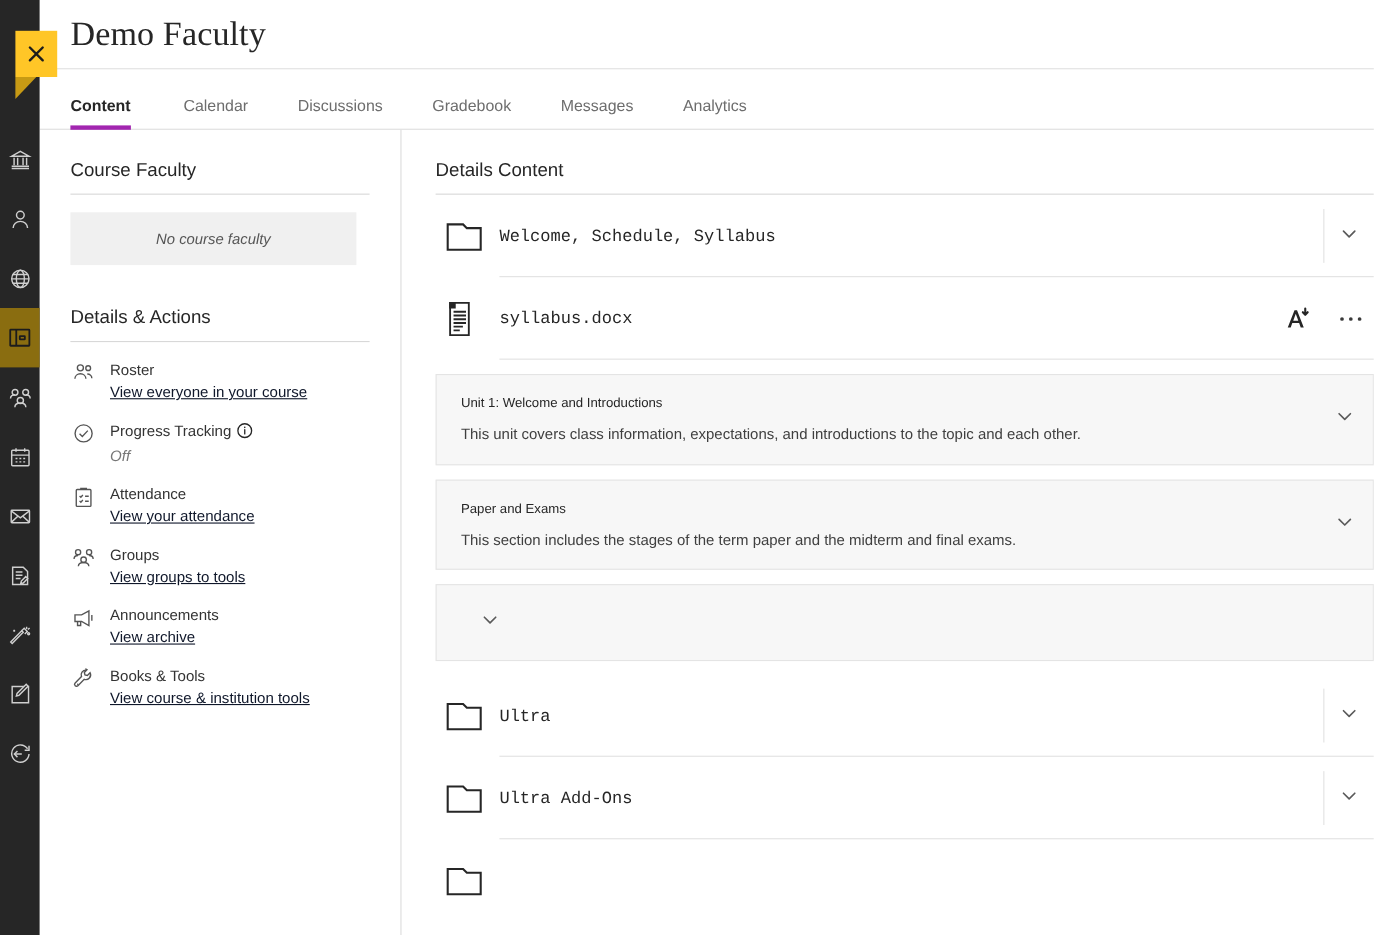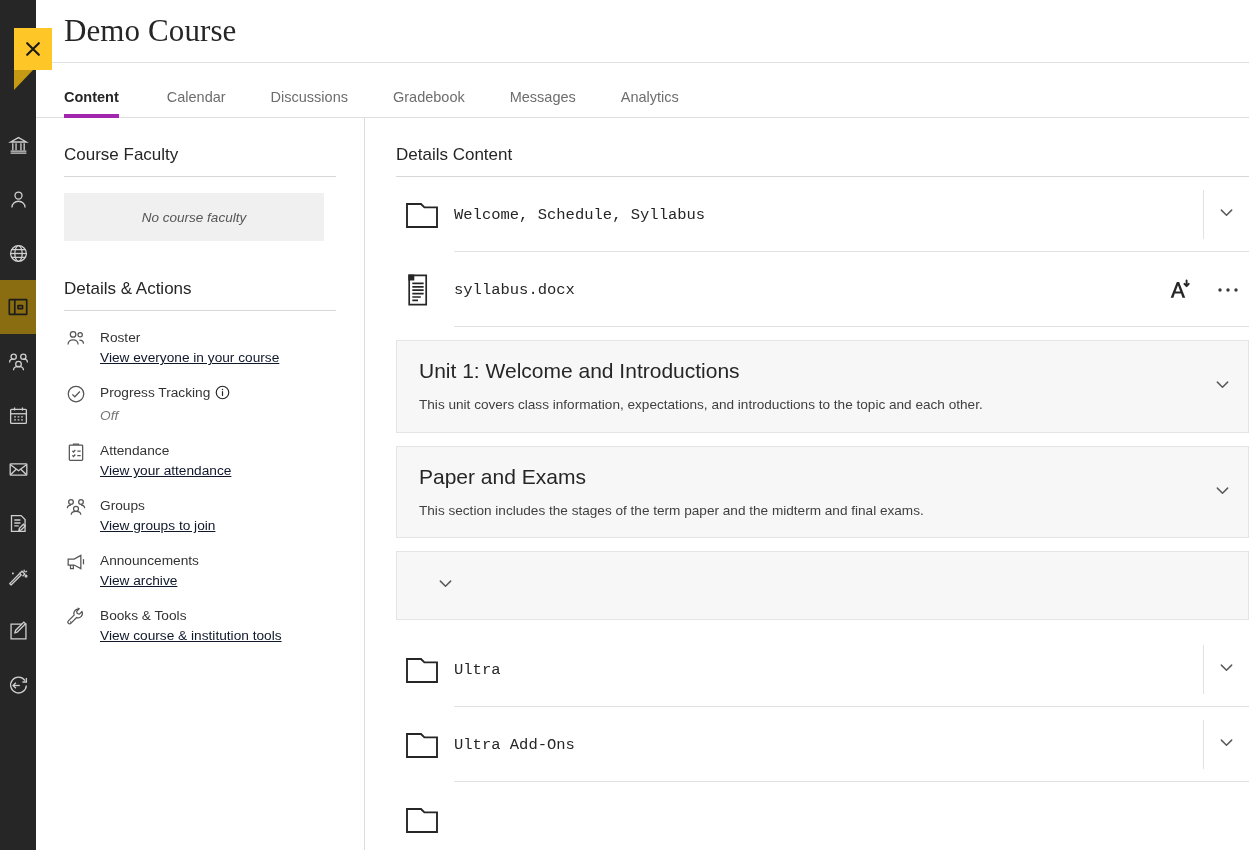--- a/index.html
+++ b/index.html
@@ -249,21 +249,21 @@
     background: #f7f7f7;
     border: 1px solid #e4e4e4;
     margin-top: 13px;
     padding: 18px 0 18px 22px;
     display: flex;
     align-items: flex-start;
     position: relative;
   }
   .unit-inner { flex: 1 1 auto; padding-right: 10px; }
   .unit-title {
-    font-size: 21px;
+    font-size: 12px;
     color: #262626;
     cursor: pointer;
   }
   .unit-desc {
     font-size: 13.6px;
     color: #3f3f3f;
     margin-top: 13px;
     line-height: 1.3;
   }
   .unit-chev {
@@ -406,21 +406,21 @@
     <div class="x-glyph">
       <svg width="20" height="20" viewBox="0 0 24 24" fill="none" stroke="#1c1c1c" stroke-width="2.6" stroke-linecap="round">
         <path d="M5 5 19 19M19 5 5 19"></path>
       </svg>
     </div>
   </div>
 
   <div class="panel">
 
     <div class="course-header">
-      <div class="course-title">Demo Course</div>
+      <div class="course-title">Demo Faculty</div>
     </div>
 
     <div class="tabbar">
       <div class="tab active">Content</div>
       <div class="tab">Calendar</div>
       <div class="tab">Discussions</div>
       <div class="tab">Gradebook</div>
       <div class="tab">Messages</div>
       <div class="tab">Analytics</div>
     </div>
@@ -491,21 +491,21 @@
                 <circle cx="6" cy="6" r="2.8"></circle>
                   <circle cx="18" cy="6" r="2.8"></circle>
                   <circle cx="12" cy="14.2" r="3"></circle>
                 <path d="M1.6 13.4c0-2.2 1.9-3.8 4.4-3.8"></path>
                   <path d="M22.4 13.4c0-2.2-1.9-3.8-4.4-3.8"></path>
                 <path d="M6.3 21.4c0-2.6 2.5-4.2 5.7-4.2s5.7 1.6 5.7 4.2"></path>
               </svg>
             </div>
             <div class="da-text">
               <div class="da-label">Groups</div><br>
-              <span class="da-sub">View groups to join</span>
+              <span class="da-sub">View groups to tools</span>
             </div>
           </div>
 
           <div class="da-item">
             <div class="da-ico">
               <svg width="20" height="20" viewBox="0 0 24 24" fill="none" stroke="#555" stroke-width="1.5">
                 <path d="M2.6 8.4h7.2l8-4.4v16l-8-4.4H2.6z"></path>
                 <path d="M5.4 15.6v4.4h3.4v-4.4"></path>
                 <path d="M21 8.6v6.2"></path>
               </svg>

